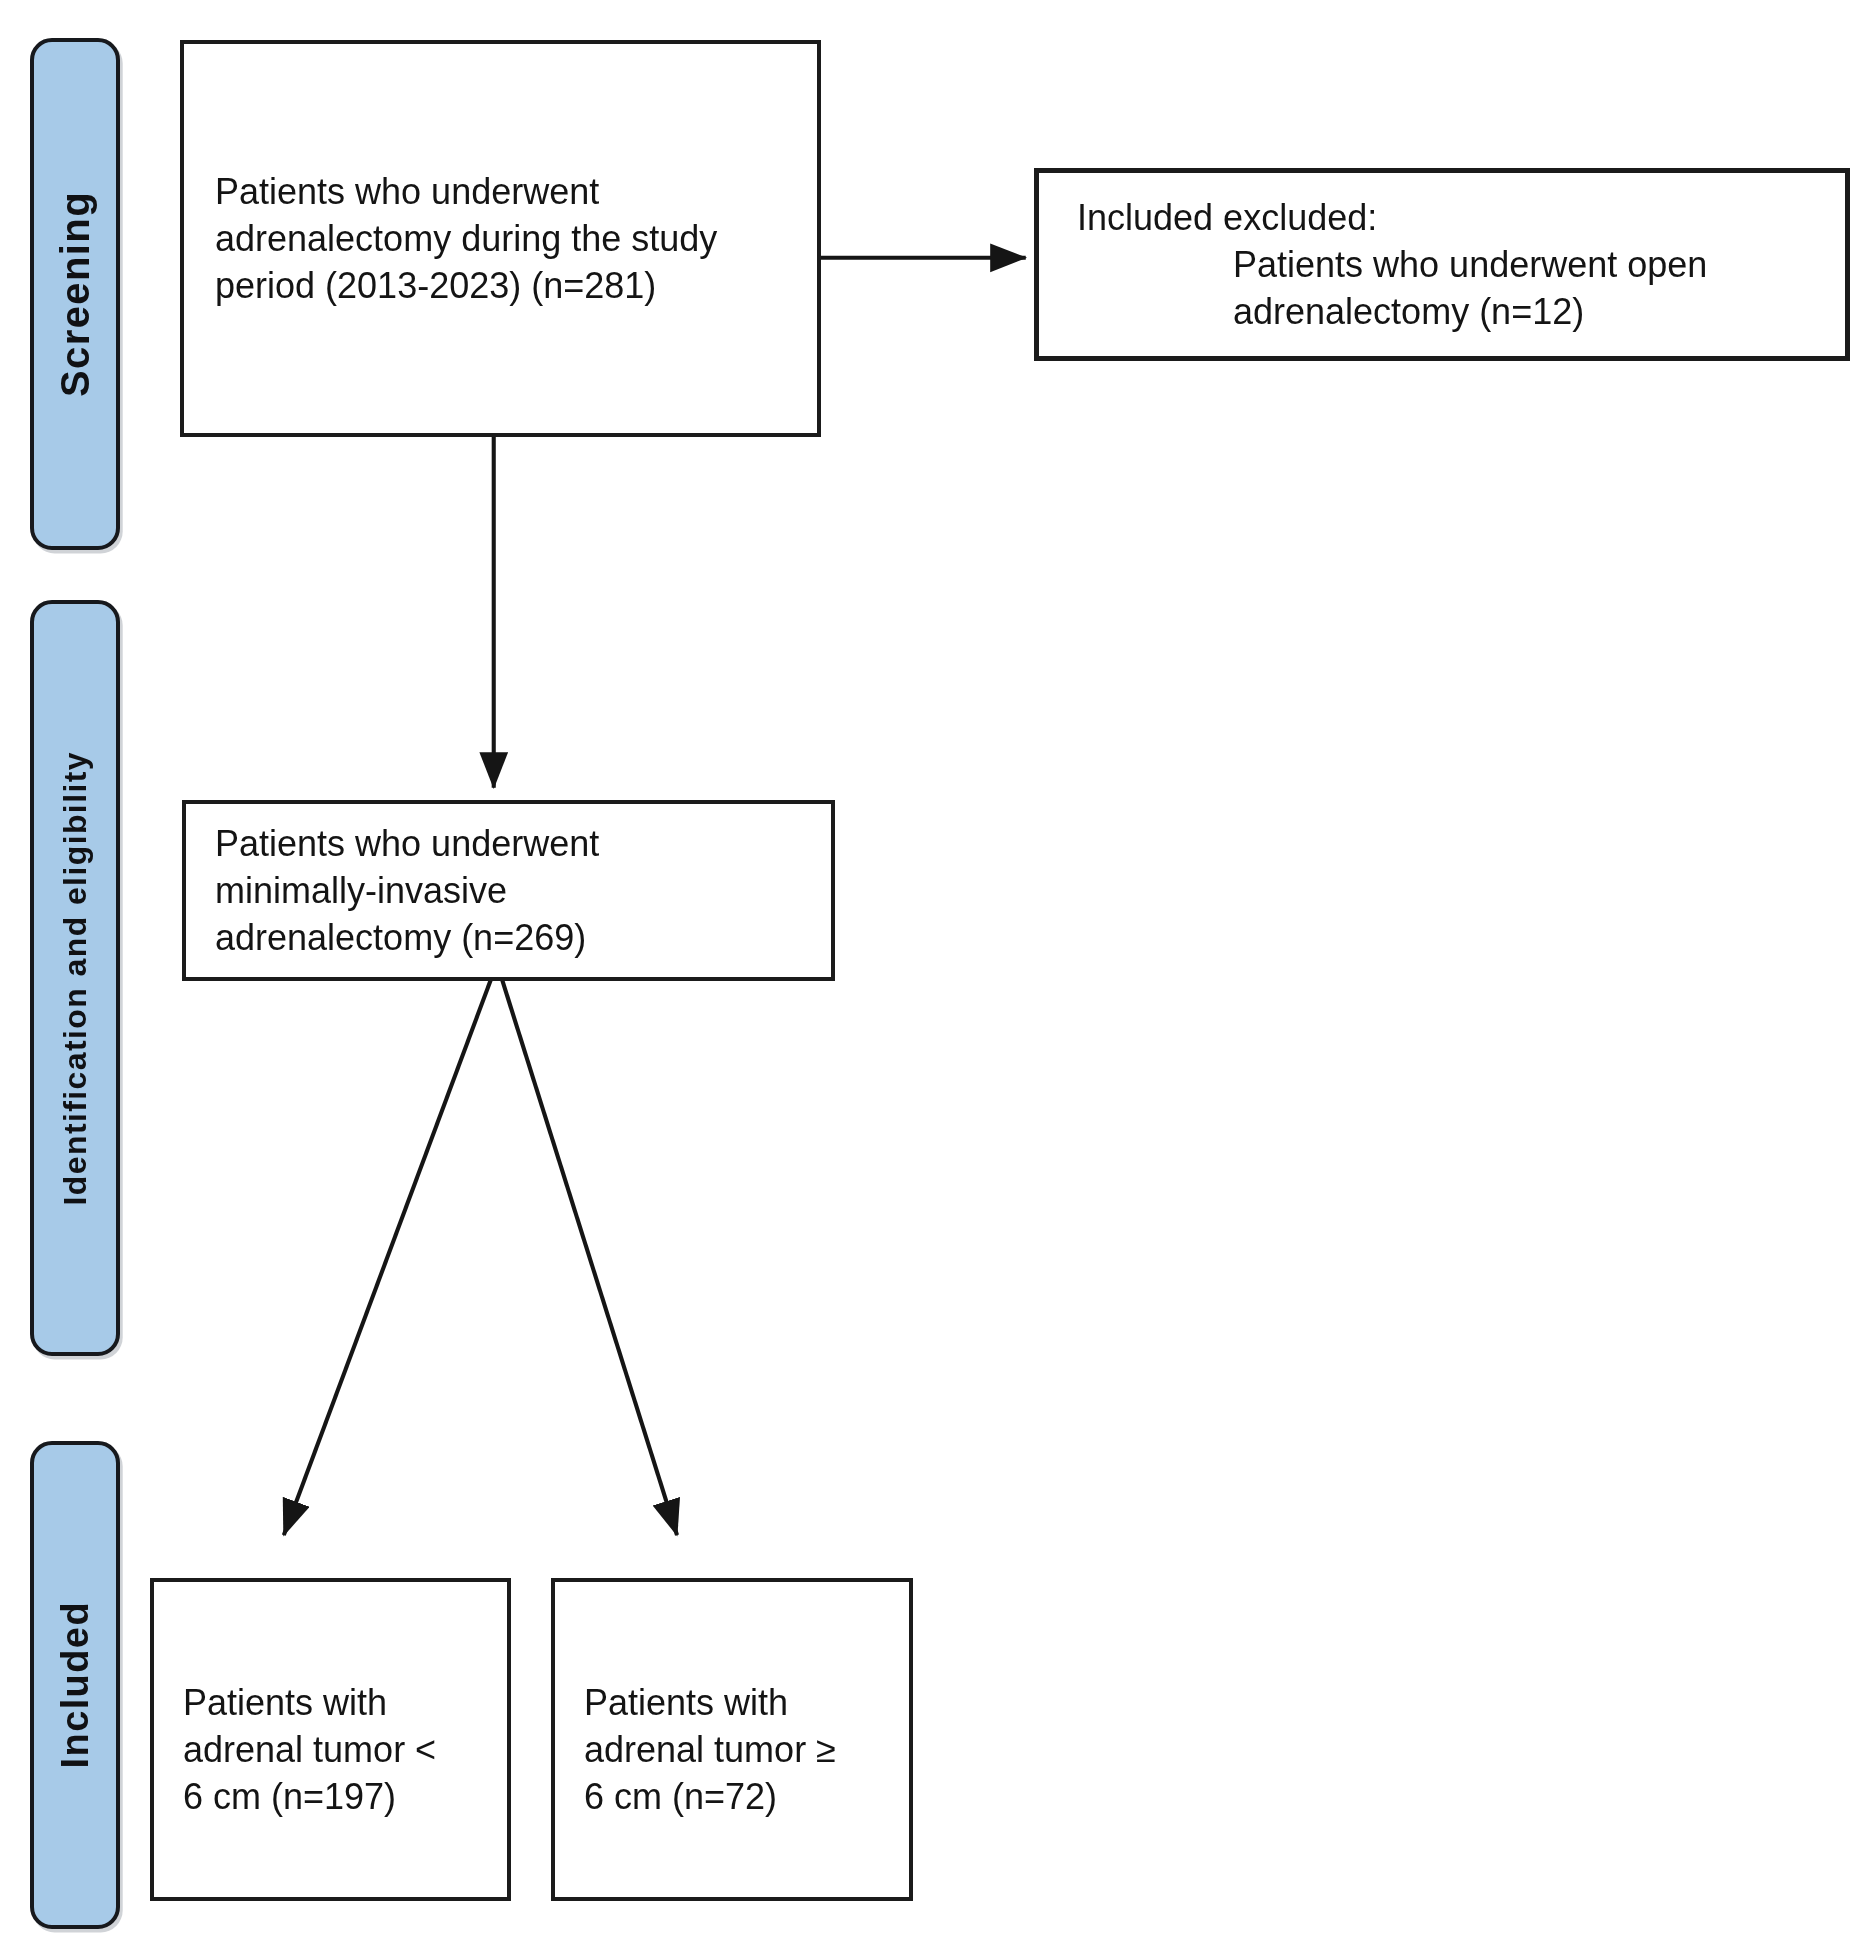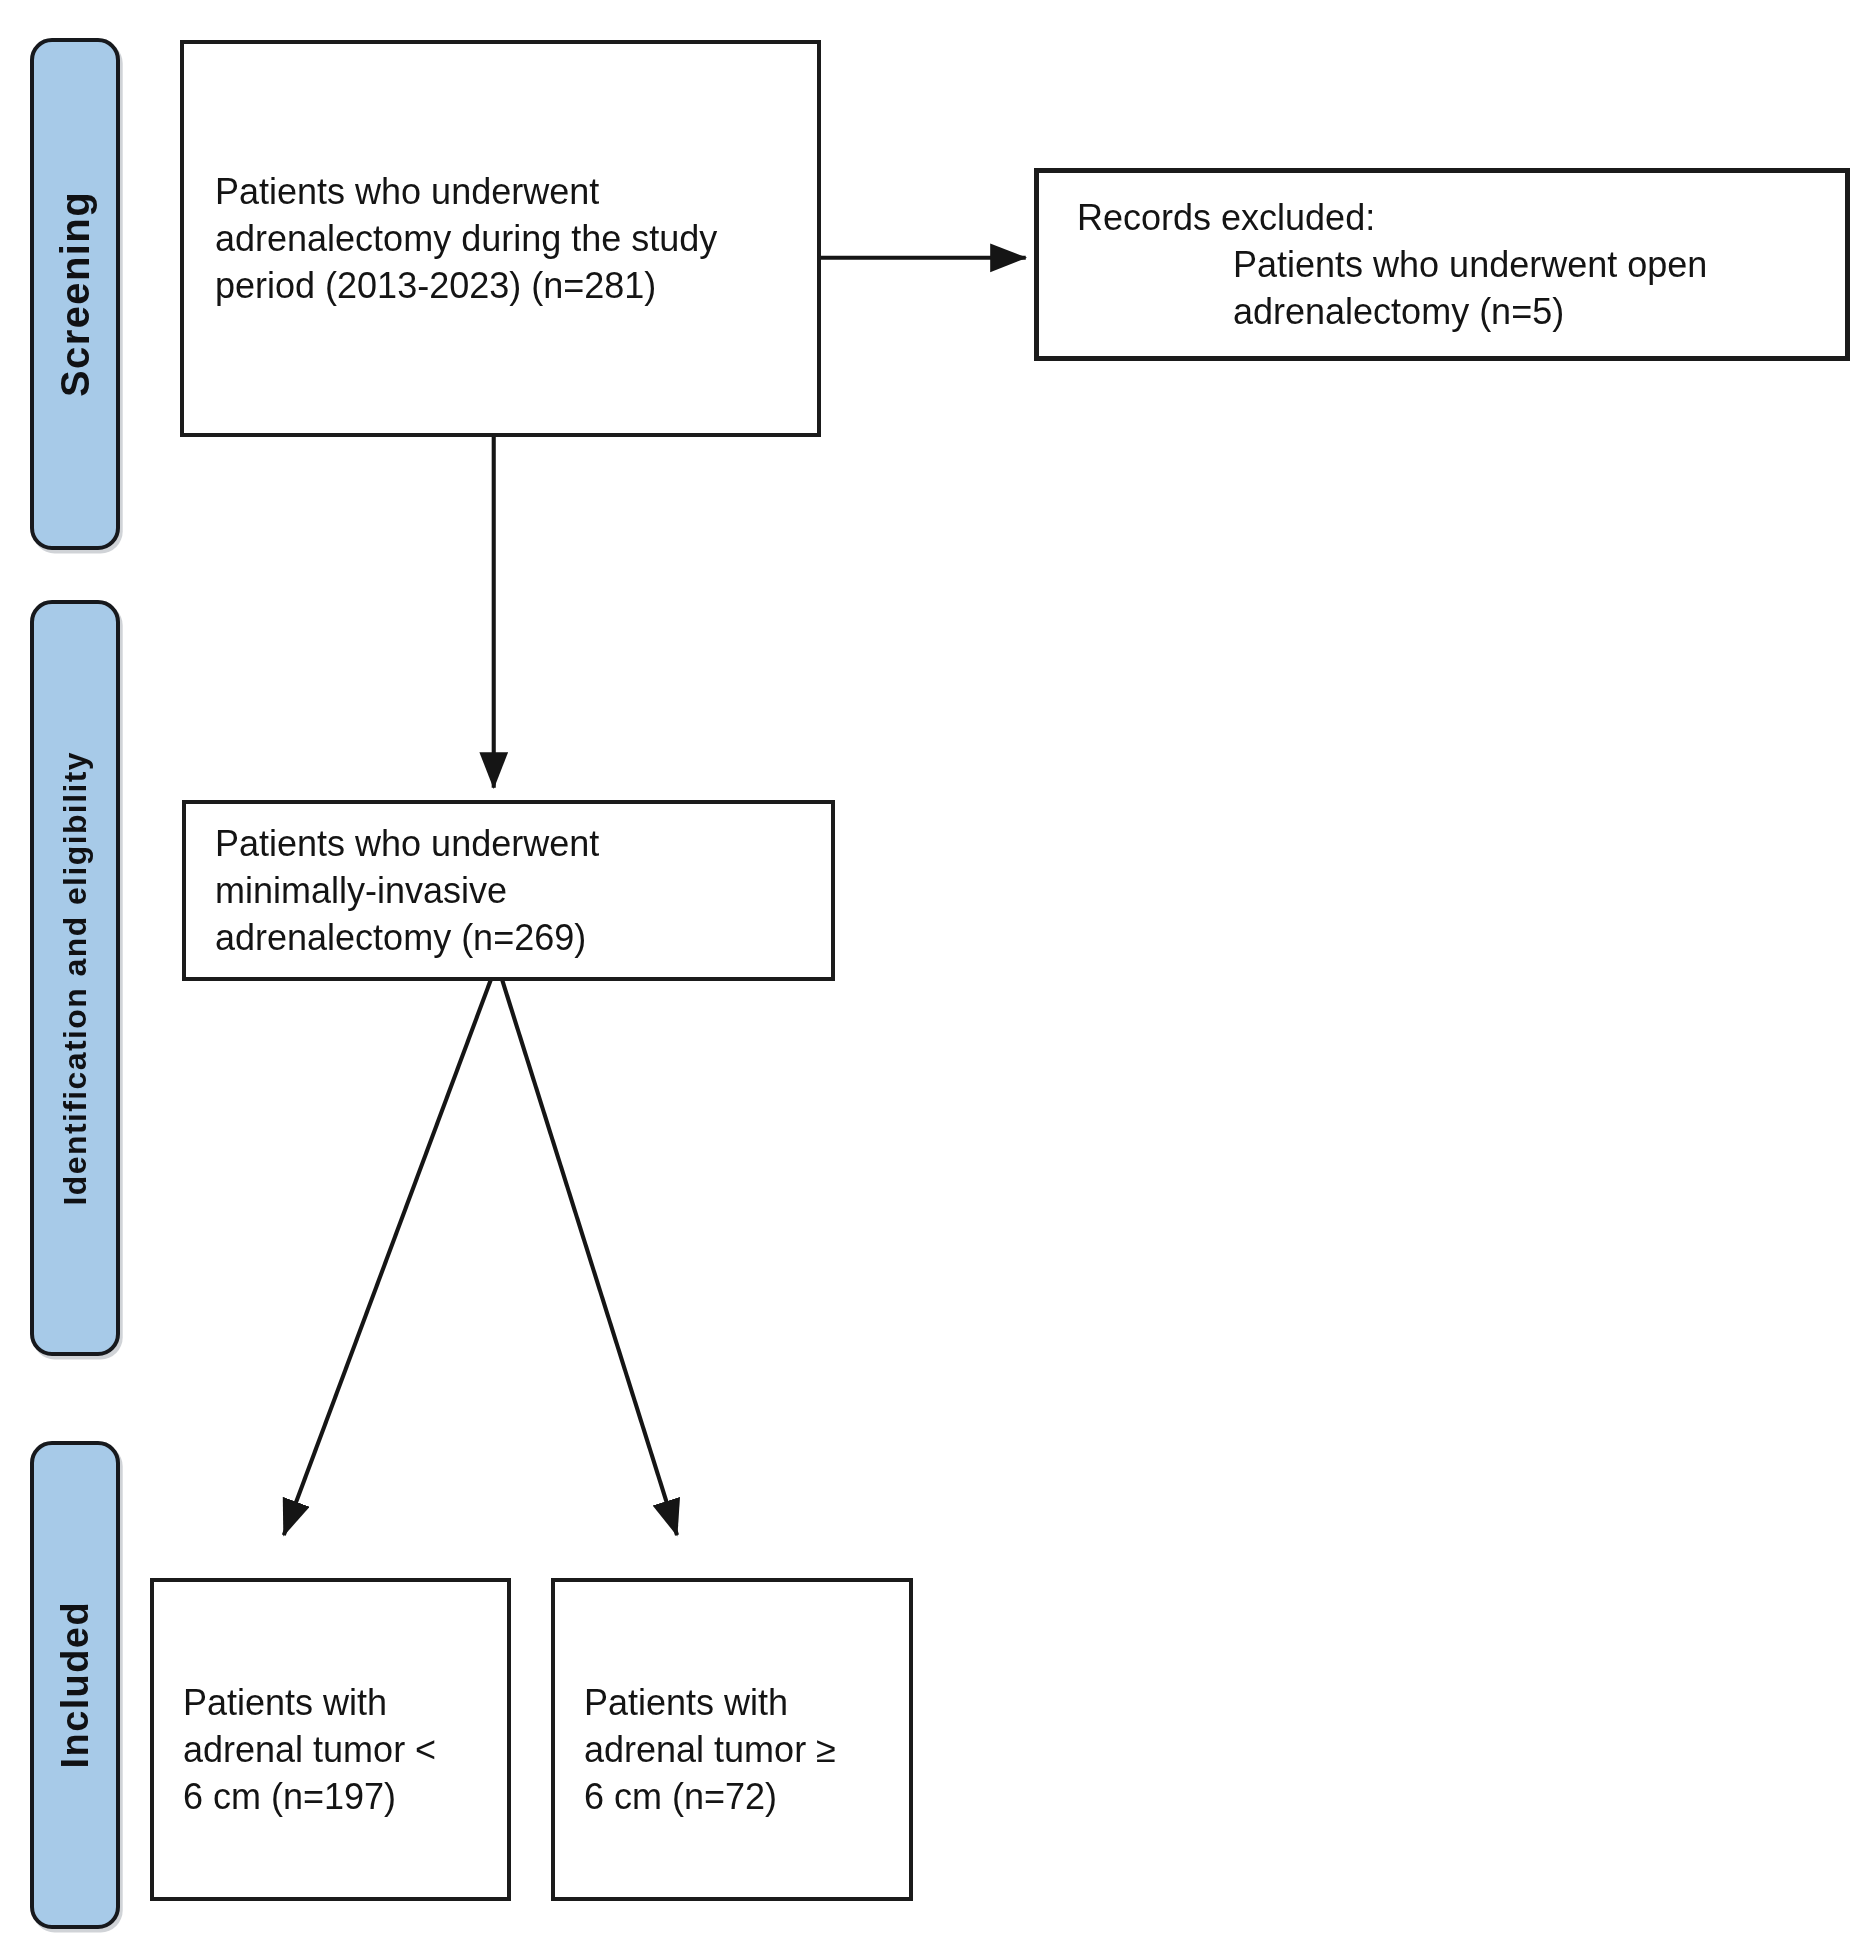--- a/index.html
+++ b/index.html
@@ -93,23 +93,23 @@
     <line x1="734" y1="1432" x2="990" y2="2245" marker-end="url(#ah)"></line>
   </svg>
 
   <div class="flowbox box-screened">
     <div class="boxtext">Patients who underwent
 adrenalectomy during the study
 period (2013-2023) (n=281)</div>
   </div>
 
   <div class="flowbox box-excluded">
-    <div class="boxtext">Records excluded:</div>
+    <div class="boxtext">Included excluded:</div>
     <div class="indent">Patients who underwent open
-adrenalectomy (n=5)</div>
+adrenalectomy (n=12)</div>
   </div>
 
   <div class="flowbox box-minimally-invasive">
     <div class="boxtext">Patients who underwent
 minimally-invasive
 adrenalectomy (n=269)</div>
   </div>
 
   <div class="flowbox box-tumor-small">
     <div class="boxtext">Patients with

